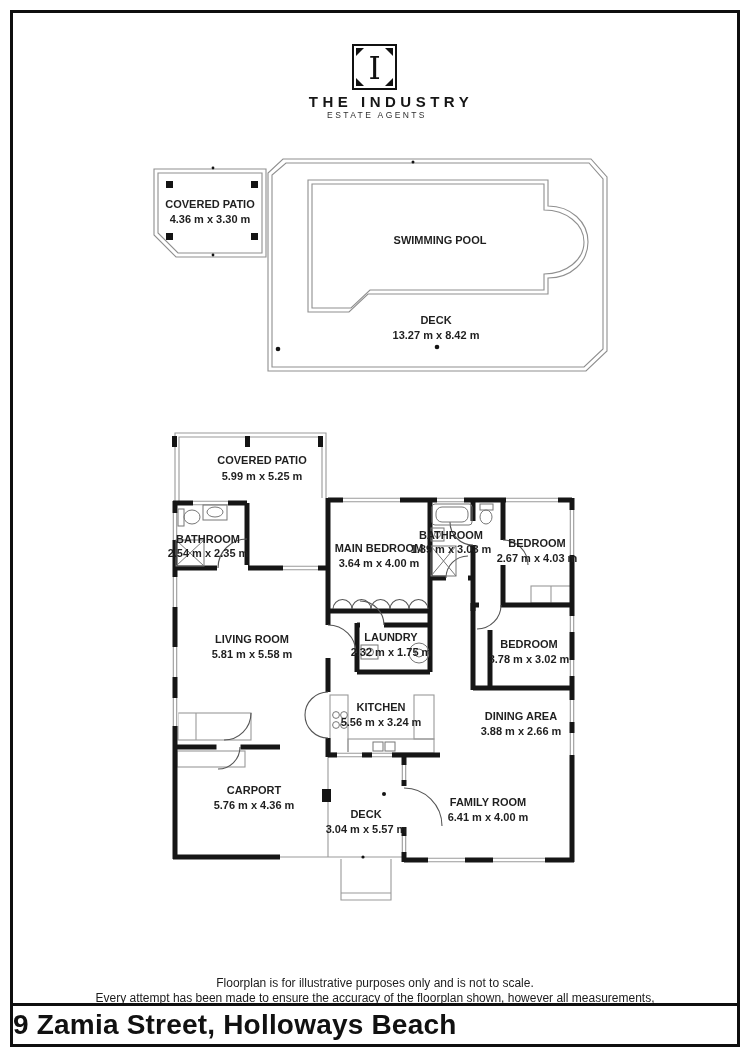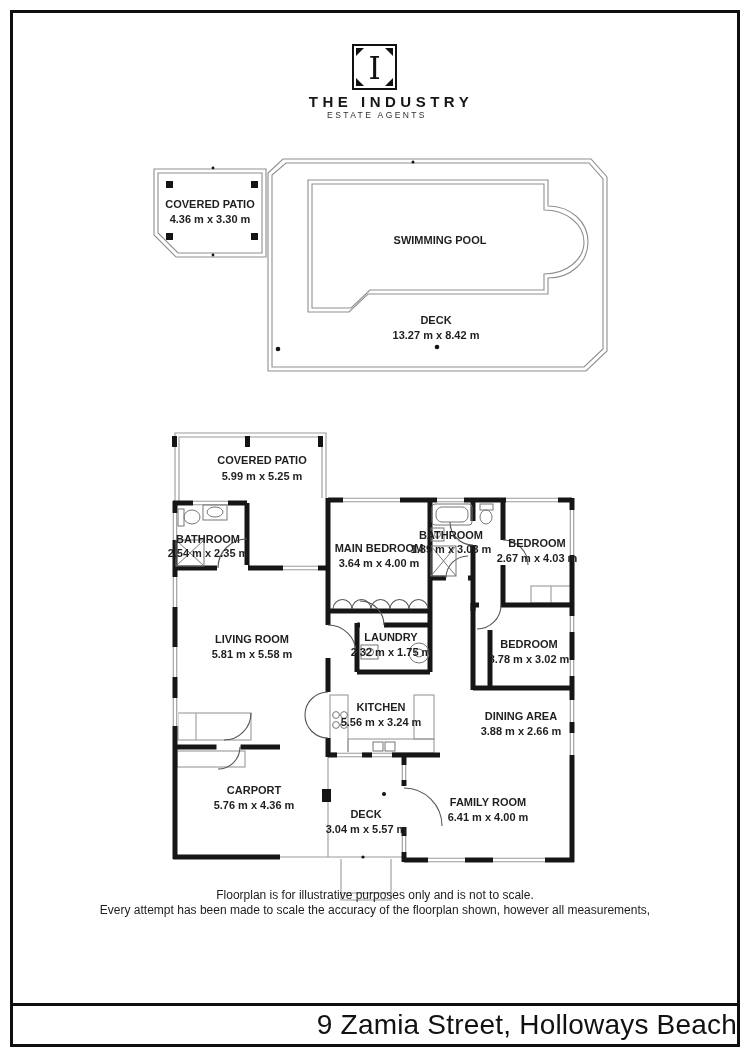--- a/index.html
+++ b/index.html
@@ -17,25 +17,25 @@
   .wedge.tl{top:2px;left:2px;border-top:8px solid #111;border-right:8px solid transparent;}
   .wedge.tr{top:2px;right:2px;border-top:8px solid #111;border-left:8px solid transparent;}
   .wedge.bl{bottom:2px;left:2px;border-bottom:8px solid #111;border-right:8px solid transparent;}
   .wedge.br{bottom:2px;right:2px;border-bottom:8px solid #111;border-left:8px solid transparent;}
   .logo-brand{position:absolute;left:0;top:93px;width:750px;text-align:center;
               font-size:15px;font-weight:700;letter-spacing:4.5px;color:#161616;margin-left:16px;}
   .logo-tagline{position:absolute;left:2px;top:110px;width:750px;text-align:center;
               font-size:8.5px;font-weight:400;letter-spacing:2.4px;color:#2e2e2e;}
   svg.plan{position:absolute;left:0;top:0;}
   svg.plan text{font-family:"Liberation Sans", sans-serif;}
-  .disclaimer{position:absolute;left:0;top:888px;width:750px;text-align:center;
+  .disclaimer{position:absolute;left:0;top:976px;width:750px;text-align:center;
               font-size:12px;line-height:14.8px;color:#1c1c1c;}
   .address-bar{position:absolute;left:13px;top:1003px;width:724px;height:41px;
                border-top:3px solid #0f0f0f;box-sizing:border-box;
-               display:flex;align-items:center;justify-content:flex-end;}
+               display:flex;align-items:center;justify-content:flex-start;font-weight:bold;}
   .address-text{font-size:28px;color:#111;letter-spacing:0.2px;}
 </style>
 </head>
 <body>
 
 <div class="page">
   <div class="frame"></div>
 
   <div class="logo">
     <div class="logo-box">
@@ -264,19 +264,19 @@
         <text x="366" y="818">DECK</text>
         <text x="366" y="833">3.04 m x 5.57 m</text>
         <text x="488" y="806">FAMILY ROOM</text>
         <text x="488" y="821">6.41 m x 4.00 m</text>
       </g>
     </g>
   </svg>
 
   <div class="disclaimer">
     <div>Floorplan is for illustrative purposes only and is not to scale.</div>
-    <div>Every attempt has been made to scale the accuracy of the floorplan shown, however all measurements,</div>
+    <div>Every attempt has been made to ensure the accuracy of the floorplan shown, however all measurements,</div>
   </div>
 
   <div class="address-bar">
     <div class="address-text">9 Zamia Street, Holloways Beach</div>
   </div>
 </div>
 
 </body></html>

